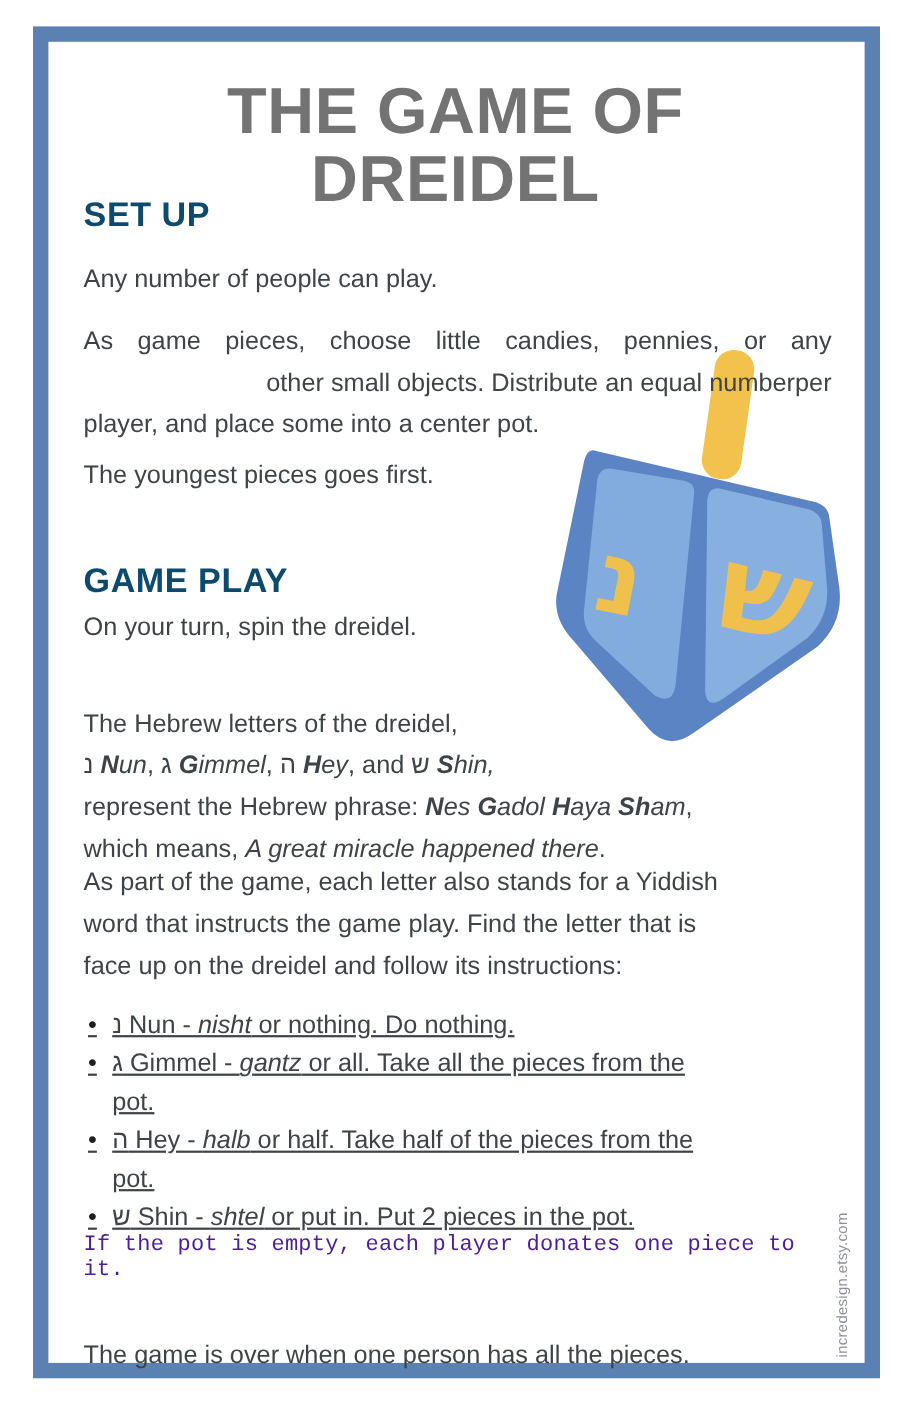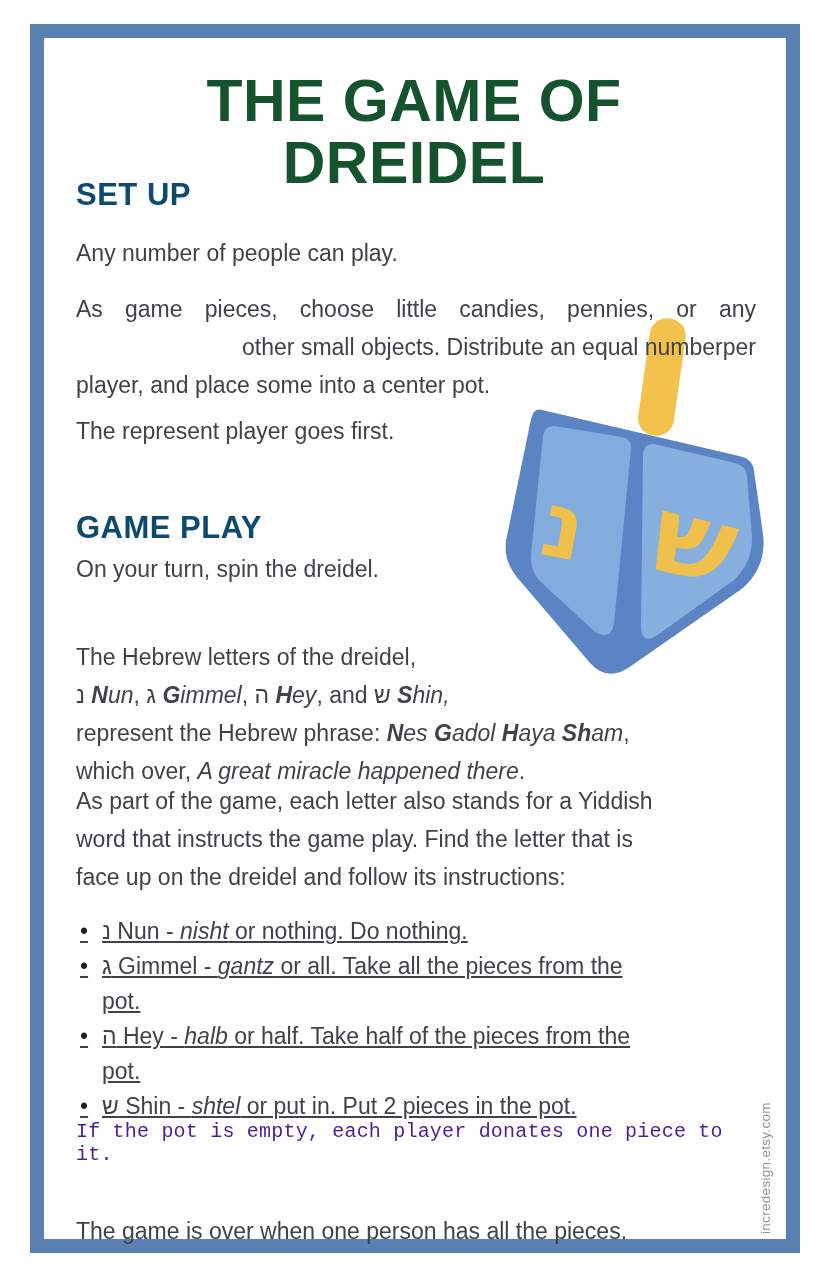--- a/index.html
+++ b/index.html
@@ -7,21 +7,21 @@
     position:relative;width:828px;height:1280px;background:#ffffff;overflow:hidden;
     font-family:"Liberation Sans","DejaVu Sans",sans-serif;color:#3e4347;
   }
   .frame{
     position:absolute;left:30px;top:24px;width:770px;height:1229px;
     border:14px solid #5b80b2;box-sizing:border-box;background:#ffffff;
   }
   .blk{position:absolute;left:76px;width:680px;z-index:2;}
   .title{
     left:34px;width:760px;top:70px;text-align:center;
-    font-size:59px;line-height:62px;font-weight:bold;color:#14532d;letter-spacing:0.5px;
+    font-size:59px;line-height:62px;font-weight:bold;color:#737373;letter-spacing:0.5px;
   }
   .h2{
     font-size:31px;font-weight:bold;color:#0c4a6e;letter-spacing:0.5px;line-height:34px;
   }
   .body-txt{font-size:23px;line-height:38px;}
   .just{text-align:justify;text-align-last:justify;}
   .split-line{display:flex;justify-content:flex-end;}
   .seg-i{font-style:italic;}
   .seg-bi{font-style:italic;font-weight:bold;}
   .bullets{font-size:23px;line-height:35px;}
@@ -63,30 +63,30 @@
 
   <div class="blk body-txt" style="top:290px;">
     <div class="just">As game pieces, choose little candies, pennies, or any</div>
     <div class="split-line">
       <span>other small objects. Distribute an equal number</span>
       <span>per</span>
     </div>
     <div>player, and place some into a center pot.</div>
   </div>
 
-  <div class="blk body-txt" style="top:412px;">The represent player goes first.</div>
+  <div class="blk body-txt" style="top:412px;">The youngest pieces goes first.</div>
 
   <div class="blk h2" style="top:511px;">GAME PLAY</div>
   <div class="blk body-txt" style="top:550px;">On your turn, spin the dreidel.</div>
 
   <div class="blk body-txt" style="top:621px;margin-top:17px;">
     <div><span>The Hebrew letters of the dreidel,</span></div>
     <div><span>נ </span><span class="seg-bi">N</span><span class="seg-i">un</span><span>, ג </span><span class="seg-bi">G</span><span class="seg-i">immel</span><span>, ה </span><span class="seg-bi">H</span><span class="seg-i">ey</span><span>, and ש </span><span class="seg-bi">S</span><span class="seg-i">hin,</span></div>
     <div><span>represent the Hebrew phrase: </span><span class="seg-bi">N</span><span class="seg-i">es </span><span class="seg-bi">G</span><span class="seg-i">adol </span><span class="seg-bi">H</span><span class="seg-i">aya </span><span class="seg-bi">Sh</span><span class="seg-i">am</span><span>,</span></div>
-    <div><span>which over, </span><span class="seg-i">A great miracle happened there</span><span>.</span></div>
+    <div><span>which means, </span><span class="seg-i">A great miracle happened there</span><span>.</span></div>
   </div>
 
   <div class="blk body-txt" style="top:782px;">
     <div>As part of the game, each letter also stands for a Yiddish</div>
     <div>word that instructs the game play. Find the letter that is</div>
     <div>face up on the dreidel and follow its instructions:</div>
   </div>
 
   <div class="blk bullets" style="top:914px;text-decoration:underline;">
     <div class="b-item">

